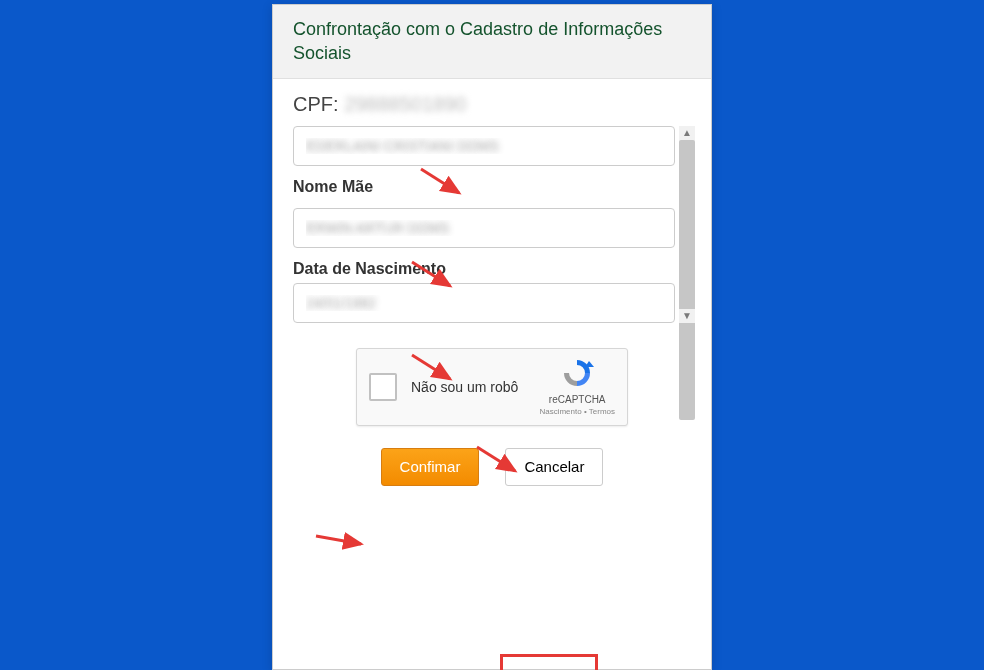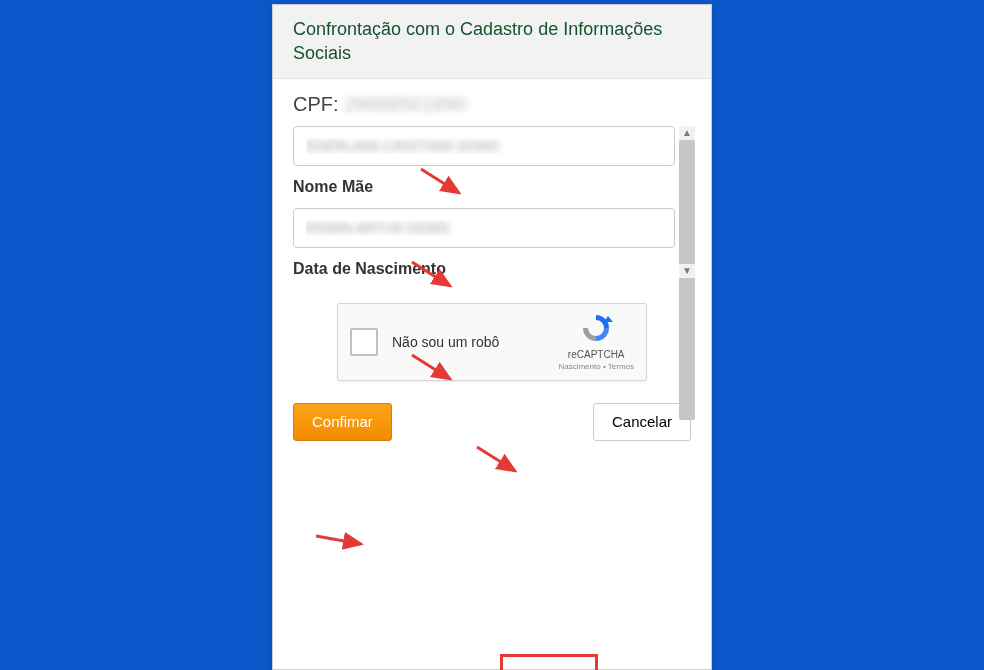--- a/index.html
+++ b/index.html
@@ -96,21 +96,21 @@
       font-size: 14px;
       color: #bbb;
       background: #fff;
     }
     .blurred {
       color: transparent;
       text-shadow: 0 0 6px rgba(150,150,150,0.9);
     }
     .recaptcha {
       margin: 25px auto 18px auto;
-      width: 310px;
+      width: 272px;
       height: 78px;
       border: 1px solid #d6d6d6;
       background: #f9f9f9;
       display: flex;
       align-items: center;
       padding: 0 12px;
       border-radius: 3px;
       box-shadow: 0 1px 2px rgba(0,0,0,0.08);
       position: relative;
     }
@@ -138,21 +138,21 @@
       height: 32px;
       margin: 0 auto 2px auto;
     }
     .recaptcha-brand {
       font-size: 10px;
       color: #555;
       margin-bottom: 1px;
     }
     .modal-footer {
       display: flex;
-      justify-content: space-between;
+      justify-content: center;
       gap: 26px;
       padding-top: 4px;
     }
     .btn {
       height: 38px;
       padding: 0 18px;
       border-radius: 3px;
       font-size: 15px;
       cursor: pointer;
     }
@@ -204,20 +204,21 @@
       <div class="field">
         <label class="field-label">Nome Mãe</label>
       </div>
 
       <div class="field">
         <input class="field-input blurred" value="ERWIN ARTUR DOMS" style="">
       </div>
 
       <div class="field">
         <label class="field-label">Data de Nascimento</label>
+        <input class="field-input blurred" value="24/01/1982" style="">
       </div>
     </div>
 
     <div class="recaptcha">
       <div class="recaptcha-checkbox"></div>
       <div class="recaptcha-label">Não sou um robô</div>
       <div class="recaptcha-right">
         <svg class="recaptcha-logo" viewBox="0 0 36 32">
             <path d="M18 3 a13 13 0 0 1 13 13 h-5 a8 8 0 0 0 -8 -8 z" fill="#1a73e8"></path>
             <path d="M31 16 a13 13 0 0 1 -13 13 v-5 a8 8 0 0 0 8 -8 z" fill="#4285f4"></path>

